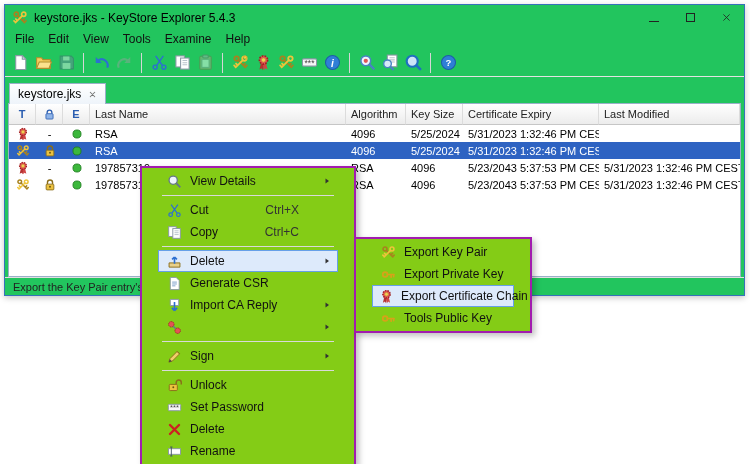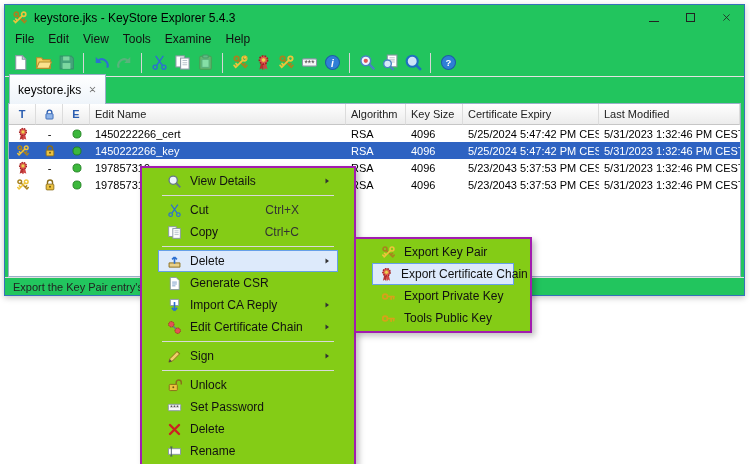--- a/index.html
+++ b/index.html
@@ -24,21 +24,21 @@
   .menubar{height:19px;display:flex;align-items:flex-start;padding-left:3px;font-size:12px;flex:0 0 auto}
   .menu-item{padding:2px 7px;color:#111;white-space:nowrap}
 
   .toolbar{height:28px;display:flex;align-items:center;padding-left:4px;gap:1px;flex:0 0 auto;border-bottom:1px solid #e3e3e3}
   .tb-btn{width:22px;height:22px;display:flex;align-items:center;justify-content:center;background:transparent;border:none;padding:0}
   .tb-btn .icon svg{width:17px;height:17px;display:block}
   .tb-btn.disabled{opacity:.45;filter:grayscale(.6)}
   .tb-sep{width:1px;height:20px;background:#d6d6d6;margin:0 5px;flex:0 0 auto}
 
   .tabbar{height:26px;display:flex;align-items:flex-end;padding-left:4px;flex:0 0 auto}
-  .tab{height:30px;display:flex;align-items:center;gap:7px;padding:0 8px;border:1px solid #9ab0c9;border-bottom:none;
+  .tab{height:21px;display:flex;align-items:center;gap:7px;padding:0 8px;border:1px solid #9ab0c9;border-bottom:none;
        background:linear-gradient(#ffffff,#eef4fa);font-size:12px;position:relative;z-index:2;margin-bottom:-1px}
   .tab-close svg{width:9px;height:9px;display:block}
 
   .content{flex:1 1 auto;margin:0 3px;border:1px solid #9ab0c9;background:#fff;overflow:hidden;position:relative;z-index:1}
   .thead,.trow{display:grid;grid-template-columns:27px 27px 27px 256px 60px 57px 136px 1fr;align-items:center}
   .thead{height:21px}
   .th{height:21px;display:flex;align-items:center;padding:0 5px;background:linear-gradient(#ffffff,#ececec);
       border-right:1px solid #dcdcdc;border-bottom:1px solid #c6c6c6;font-size:11px;color:#222;overflow:hidden;white-space:nowrap}
   .th.sym{justify-content:center;padding:0;font-weight:bold;color:#2a5db0}
   .th .icon svg{width:13px;height:13px;display:block}
@@ -306,21 +306,21 @@
               <svg viewBox="0 0 16 16">
                 <path d="M5.1 7.2V5.4a2.9 2.9 0 0 1 5.8 0v1.8" fill="none" stroke="#2a5db0" stroke-width="1.6"></path>
                 <rect x="3.6" y="7" width="8.8" height="6.6" rx="1" fill="#8fb4e8" stroke="#2a5db0"></rect>
               </svg>
             </span>
           </div>
           <div class="th sym">
             <span>E</span>
           </div>
           <div class="th">
-            <span>Edit Name</span>
+            <span>Last Name</span>
           </div>
           <div class="th">
             <span>Algorithm</span>
           </div>
           <div class="th">
             <span>Key Size</span>
           </div>
           <div class="th">
             <span>Certificate Expiry</span>
           </div>
@@ -343,21 +343,20 @@
             <div class="td sym">
               <span>-</span>
             </div>
             <div class="td sym">
               <span class="icon">
                 <svg viewBox="0 0 16 16">
                   <circle cx="8" cy="8" r="4.6" fill="#3cb83c" stroke="#1e7d1e"></circle>
                 </svg>
               </span>
             </div>
-            <div class="td">1450222266_cert</div>
             <div class="td">RSA</div>
             <div class="td">4096</div>
             <div class="td">5/25/2024 5:47:42 PM CEST</div>
             <div class="td">5/31/2023 1:32:46 PM CEST</div>
           </div>
           <div class="trow selected">
             <div class="td sym">
               <span class="icon">
                 <svg viewBox="0 0 16 16">
                   <g fill="none" stroke-linecap="round">
@@ -382,21 +381,20 @@
                 </svg>
               </span>
             </div>
             <div class="td sym">
               <span class="icon">
                 <svg viewBox="0 0 16 16">
                   <circle cx="8" cy="8" r="4.6" fill="#3cb83c" stroke="#1e7d1e"></circle>
                 </svg>
               </span>
             </div>
-            <div class="td">1450222266_key</div>
             <div class="td">RSA</div>
             <div class="td">4096</div>
             <div class="td">5/25/2024 5:47:42 PM CEST</div>
             <div class="td">5/31/2023 1:32:46 PM CEST</div>
           </div>
           <div class="trow">
             <div class="td sym">
               <span class="icon">
                 <svg viewBox="0 0 16 16">
                   <path d="M5.6 8.6 4.2 14.6l2.1-1.3 1.2 1.9 1.1-5.4z" fill="#b53030"></path>
@@ -549,21 +547,20 @@
         </span>
       </div>
       <div class="cm-row">
         <span class="icon">
           <svg viewBox="0 0 16 16">
             <circle cx="4.6" cy="4.6" r="2.9" fill="#e25555" stroke="#9e2020" stroke-dasharray="1.3 .9"></circle>
             <circle cx="11.4" cy="11.4" r="2.9" fill="#e25555" stroke="#9e2020" stroke-dasharray="1.3 .9"></circle>
             <path d="M6.6 6.6l2.8 2.8" stroke="#667788" stroke-width="1.6"></path>
           </svg>
         </span>
-        <span class="cm-label">Edit Certificate Chain</span>
         <span class="cm-arrow">
           <svg viewBox="0 0 16 16">
             <path d="M5 3l7 5-7 5z" fill="#333"></path>
           </svg>
         </span>
       </div>
       <div class="cm-sep"></div>
       <div class="cm-row">
         <span class="icon">
           <svg viewBox="0 0 16 16">
@@ -628,48 +625,48 @@
               </g>
               <g stroke="#eec43a" stroke-width="1.7">
                 <circle cx="11.7" cy="4.3" r="2.1"></circle>
                 <path d="M10.2 5.8 3.4 12.6M5.4 10.6 3.8 9M3.6 12.4 2 10.8"></path>
               </g>
             </g>
           </svg>
         </span>
         <span class="cm-label">Export Key Pair</span>
       </div>
+      <div class="cm-row">
+        <span class="icon">
+          <svg viewBox="0 0 16 16">
+            <g fill="none" stroke="#d7a21a" stroke-width="1.8" stroke-linecap="round">
+              <circle cx="4.4" cy="8" r="2.5"></circle>
+              <path d="M6.9 8h7M10.8 8v2.8M13.5 8v2.2"></path>
+            </g>
+          </svg>
+        </span>
+        <span class="cm-label">Export Private Key</span>
+      </div>
       <div class="cm-row hl">
         <span class="icon">
           <svg viewBox="0 0 16 16">
             <path d="M5.6 8.6 4.2 14.6l2.1-1.3 1.2 1.9 1.1-5.4z" fill="#b53030"></path>
             <path d="M10.4 8.6l1.4 6-2.1-1.3-1.2 1.9-1.1-5.4z" fill="#d04545"></path>
             <circle cx="8" cy="5.6" r="3.9" fill="#e25555" stroke="#9e2020" stroke-width="1.5" stroke-dasharray="1.6 1.1"></circle>
             <circle cx="8" cy="5.6" r="1.9" fill="#f3cf56" stroke="#bd9a2e" stroke-width=".5"></circle>
           </svg>
         </span>
         <span class="cm-label">Export Certificate Chain</span>
       </div>
       <div class="cm-row">
         <span class="icon">
           <svg viewBox="0 0 16 16">
             <g fill="none" stroke="#d7a21a" stroke-width="1.8" stroke-linecap="round">
               <circle cx="4.4" cy="8" r="2.5"></circle>
               <path d="M6.9 8h7M10.8 8v2.8M13.5 8v2.2"></path>
             </g>
           </svg>
         </span>
-        <span class="cm-label">Export Private Key</span>
-      </div>
-      <div class="cm-row">
-        <span class="icon">
-          <svg viewBox="0 0 16 16">
-            <g fill="none" stroke="#d7a21a" stroke-width="1.8" stroke-linecap="round">
-              <circle cx="4.4" cy="8" r="2.5"></circle>
-              <path d="M6.9 8h7M10.8 8v2.8M13.5 8v2.2"></path>
-            </g>
-          </svg>
-        </span>
         <span class="cm-label">Tools Public Key</span>
       </div>
     </div>
 
 </div>
 
 </body></html>

